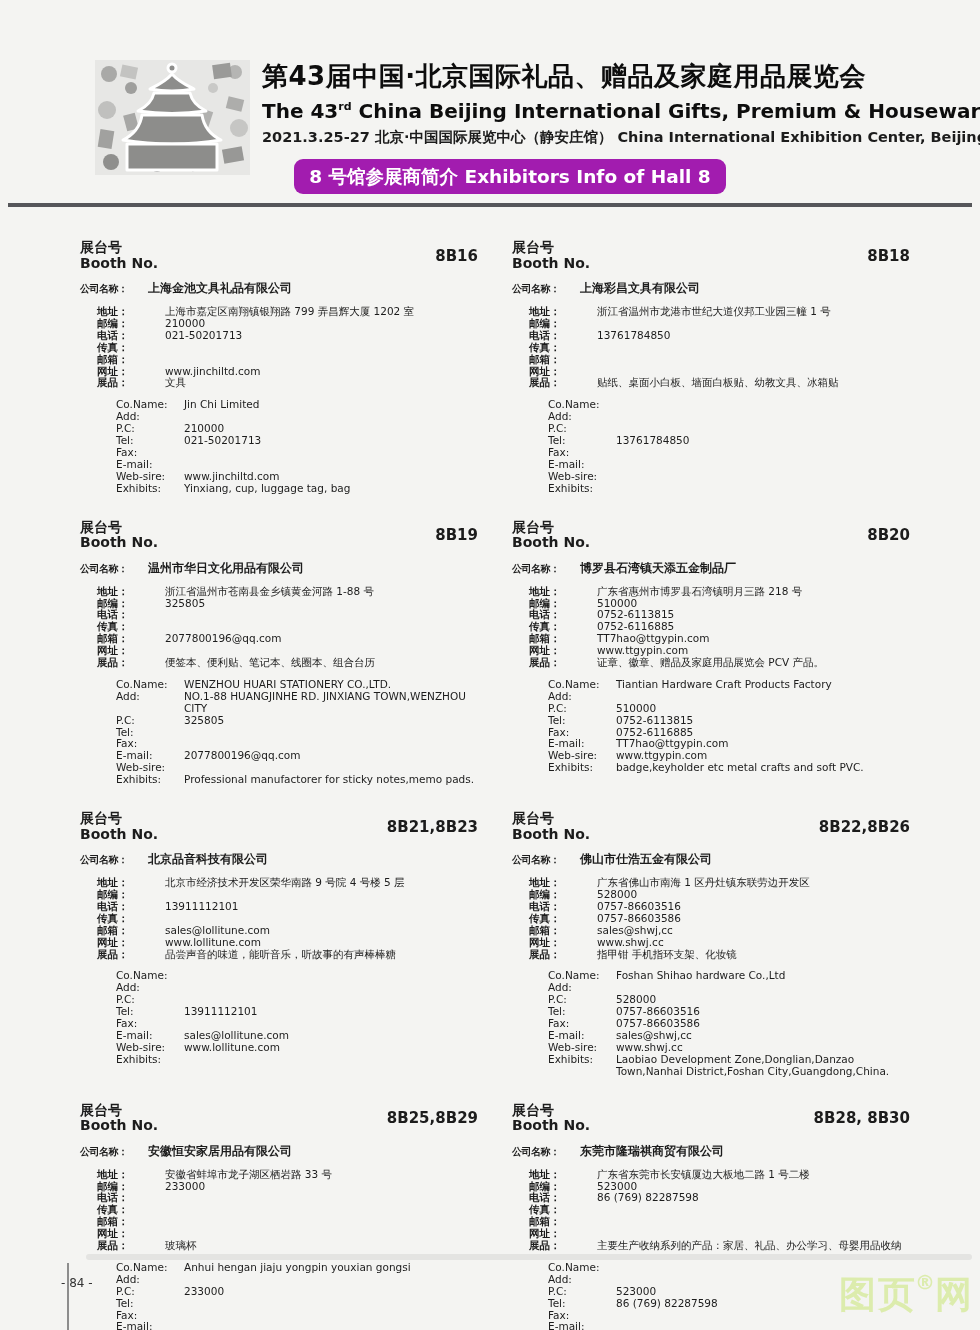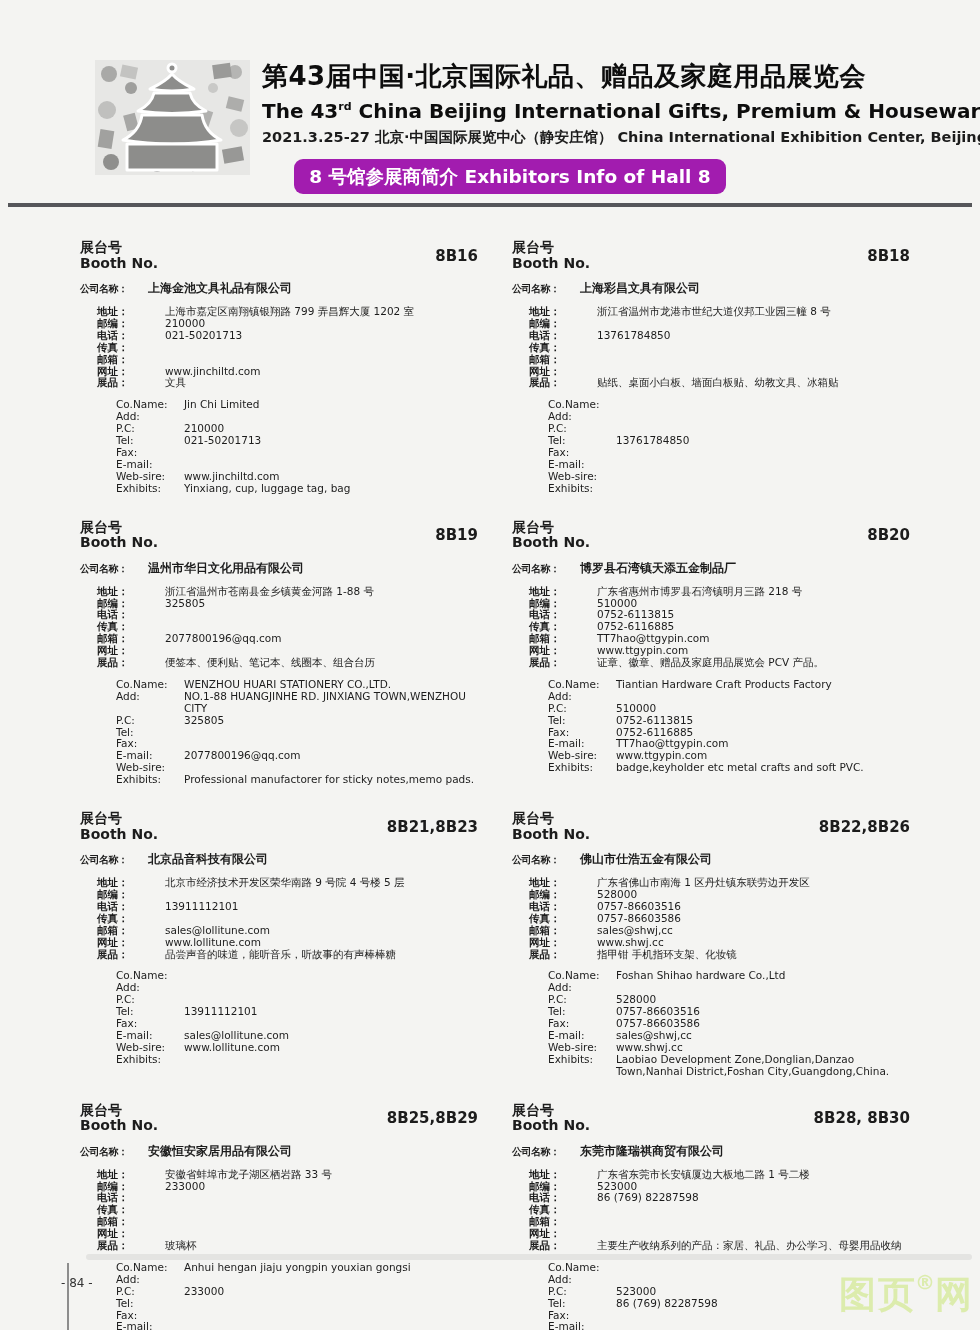--- a/index.html
+++ b/index.html
@@ -170,21 +170,21 @@
           </div>
           <div class="booth-no">8B18</div>
         </div>
         <div class="company-row">
           <span class="company-label">公司名称：</span>
           <span class="company-name">上海彩昌文具有限公司</span>
         </div>
         <div class="fields zh">
           <div class="frow">
             <span class="flabel">地址：</span>
-            <span class="fvalue">浙江省温州市龙港市世纪大道仪邦工业园三幢 8 号</span>
+            <span class="fvalue">浙江省温州市龙港市世纪大道仪邦工业园三幢 1 号</span>
           </div>
           <div class="frow">
             <span class="flabel">邮编：</span>
             <span class="fvalue"></span>
           </div>
           <div class="frow">
             <span class="flabel">电话：</span>
             <span class="fvalue">13761784850</span>
           </div>
           <div class="frow">

